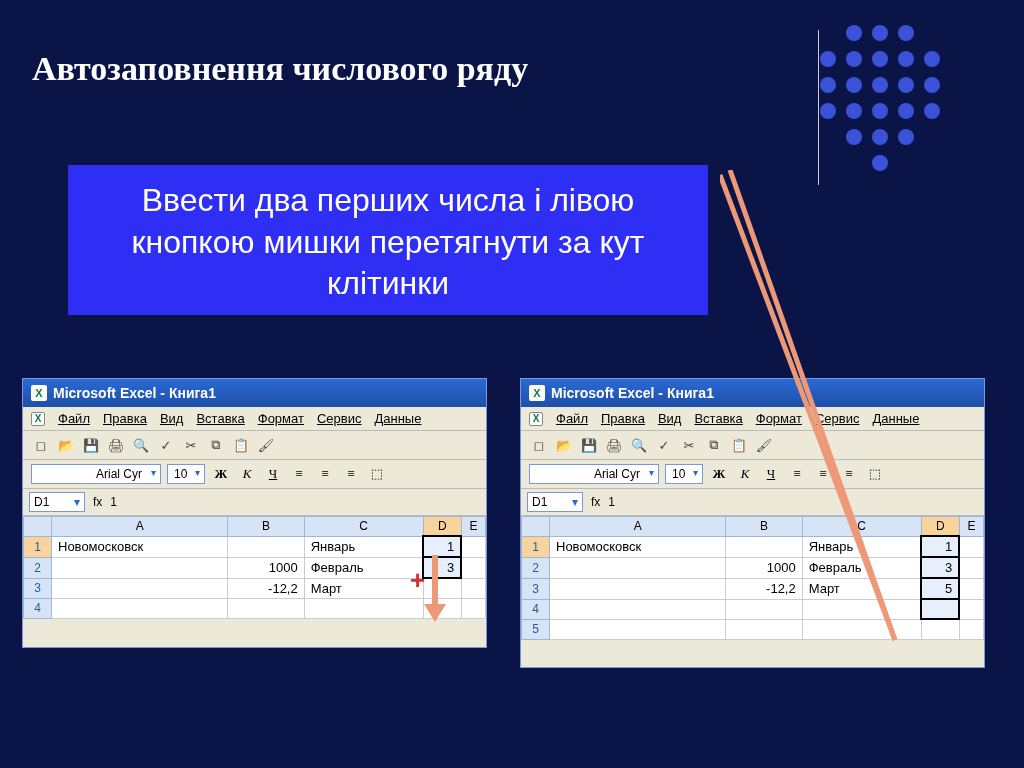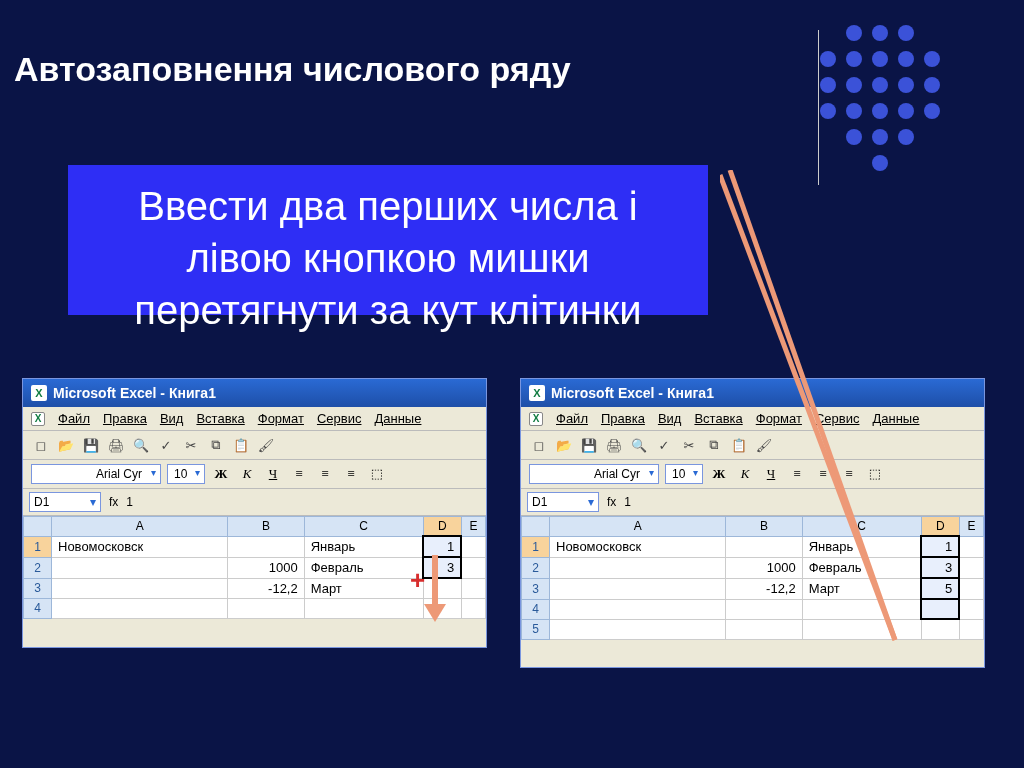--- a/index.html
+++ b/index.html
@@ -5,24 +5,25 @@
   * { box-sizing: border-box; margin: 0; padding: 0; }
   body {
     width: 1024px; height: 768px;
     background: #0a1446;
     font-family: Arial, sans-serif;
     position: relative;
     overflow: hidden;
   }
   .title {
     position: absolute;
-    top: 50px; left: 14px;
+    top: 50px; left: 32px;
     color: #fff;
     font-size: 34px;
     font-weight: bold;
+    font-family: Liberation Serif, serif;
   }
   .dots {
     position: absolute;
     top: 25px; right: 80px;
     display: grid;
     grid-template-columns: repeat(5, 20px);
     grid-auto-rows: 20px;
     gap: 6px 6px;
   }
   .dots span {
@@ -35,21 +36,21 @@
     right: 205px; top: 30px;
     width: 0; height: 155px;
     border-right: 1px solid #ccc;
   }
   .bluebox {
     position: absolute;
     top: 165px; left: 68px;
     width: 640px; height: 150px;
     background: #2e2ef5;
     color: #fff;
-    font-size: 40px;
+    font-size: 32px;
     padding: 15px 20px;
     text-align: center;
     line-height: 1.3;
   }
   .excel {
     position: absolute;
     width: 465px;
     background: #ece9d8;
     border: 1px solid #7a96df;
     font-size: 12px;
@@ -123,21 +124,21 @@
   .italic { font-style: italic; }
   .under { text-decoration: underline; }
   .fxbar {
     background: #ece9d8;
     padding: 3px 6px;
     display: flex; align-items: center; gap: 8px;
     border-bottom: 1px solid #bbb;
     font-size: 12px;
   }
   .namebox {
-    width: 72px; background: #fff; border: 1px solid #7a96df;
+    width: 56px; background: #fff; border: 1px solid #7a96df;
     padding: 2px 4px; display: flex; justify-content: space-between;
   }
   .fxlabel { }
   .grid {
     background: #fff;
     font-size: 13px;
   }
   .grid table { border-collapse: collapse; width: 100%; }
   .grid th {
     background: #d6e4f5; border: 1px solid #9db7d9;

